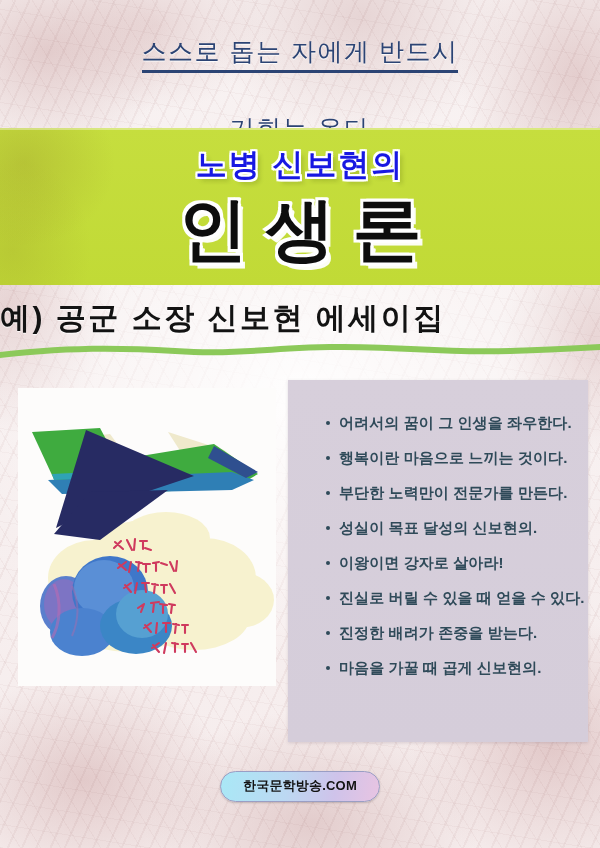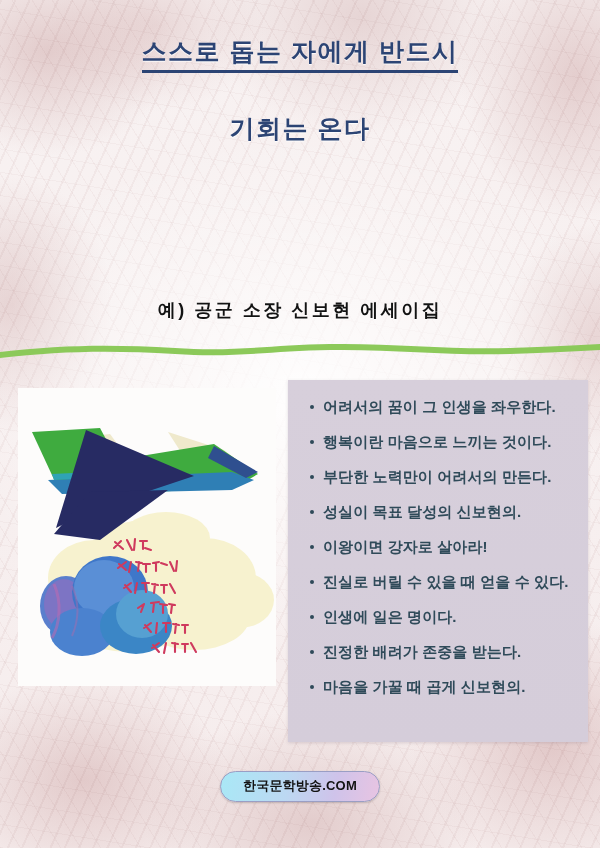--- a/index.html
+++ b/index.html
@@ -53,21 +53,21 @@
   }
 
   
   .headline {
     position: absolute;
     left: 0; right: 0;
     top: 34px;
     text-align: center;
     color: #2c4474;
     font-size: 25px;
-    font-weight: bold;
+    font-weight: normal;
     letter-spacing: 1.5px;
     line-height: 35px;
     text-shadow: 0 1px 1px rgba(255,255,255,.9);
   }
   .headline .ln1 {
     display: inline-block;
     border-bottom: 3px solid #2c4474;
     padding-bottom: 1px;
   }
   .headline .ln2 { display: block; margin-top: 38px; }
@@ -123,23 +123,22 @@
       -3px -3px 0 #ffffff, -3px 3px 0 #ffffff,
        3px -3px 0 #ffffff,  3px 3px 0 #ffffff,
        5px  6px 0 rgba(255,255,255,.95);
   }
 
   
   .subtitle {
     position: absolute;
     left: 0; right: 0;
     top: 298px;
-    text-align: center;
     color: #131313;
-    font-size: 18px;
+    font-size: 30px;
     font-weight: bold;
     letter-spacing: 2.5px;
     text-shadow: 0 1px 1px rgba(255,255,255,.85);
   }
 
   
   .wave {
     position: absolute;
     left: 0;
     top: 336px;
@@ -161,21 +160,21 @@
     position: absolute;
     left: 288px;
     top: 380px;
     width: 300px;
     height: 362px;
     background: linear-gradient(#d7cfdb, #d5cdda);
     box-shadow: 0 1px 3px rgba(90,70,95,.18);
   }
   .panel ul {
     list-style: none;
-    margin: 0;
+    margin: 16px;
     padding: 17px 0 0 20px;
   }
   .panel li {
     position: relative;
     color: #2f4a59;
     font-size: 15px;
     font-weight: bold;
     letter-spacing: .1px;
     line-height: 19px;
     padding-left: 15px;
@@ -218,20 +217,25 @@
 
   <div class="paper-base"></div>
   <div class="paper-veins"></div>
   <div class="paper-fade"></div>
 
   <div class="headline">
     <span class="ln1">스스로 돕는 자에게 반드시</span>
     <span class="ln2">기회는 온다</span>
   </div>
 
+  <div class="band">
+    <div class="band-top-line"></div>
+    <div class="band-author">노병 신보현의</div>
+    <div class="band-title">인생론</div>
+  </div>
 
   <div class="subtitle">예) 공군 소장 신보현 에세이집</div>
 
   <svg class="wave" viewBox="0 0 600 24" preserveAspectRatio="none">
     <path d="M0,16 C60,9 110,8 175,12 C235,16 270,9 330,8 C395,7 450,14 510,12 C550,11 575,9 600,8
              L600,14 C575,15 550,17 510,18 C450,20 395,13 330,14 C270,15 235,22 175,18 C110,14 60,15 0,22 Z" fill="#8cc95a"></path>
   </svg>
 
   <svg class="art" viewBox="0 0 258 298">
 
@@ -292,25 +296,24 @@
 
       <path d="M134,260 l7,-5 m-6,2 l6,7 m7,-9 l-2,10 m8,-10 l6,1 m-3,-1 l0,9 m7,-8 l6,0 m-3,0 l0,8
                m6,-9 l5,9"></path>
     </g>
   </svg>
 
   <div class="panel">
     <ul>
       <li>어려서의 꿈이 그 인생을 좌우한다.</li>
       <li>행복이란 마음으로 느끼는 것이다.</li>
-      <li>부단한 노력만이 어려서의 만든다.</li>
+      <li>부단한 노력만이 전문가를 만든다.</li>
       <li>성실이 목표 달성의 신보현의.</li>
       <li>이왕이면 강자로 살아라!</li>
       <li>진실로 버릴 수 있을 때 얻을 수 있다.</li>
-      <li>인생에 일은 명이다.</li>
       <li>진정한 배려가 존중을 받는다.</li>
       <li>마음을 가꿀 때 곱게 신보현의.</li>
     </ul>
   </div>
 
   <div class="badge">한국문학방송.COM</div>
 
 </div>
 
 </body></html>

